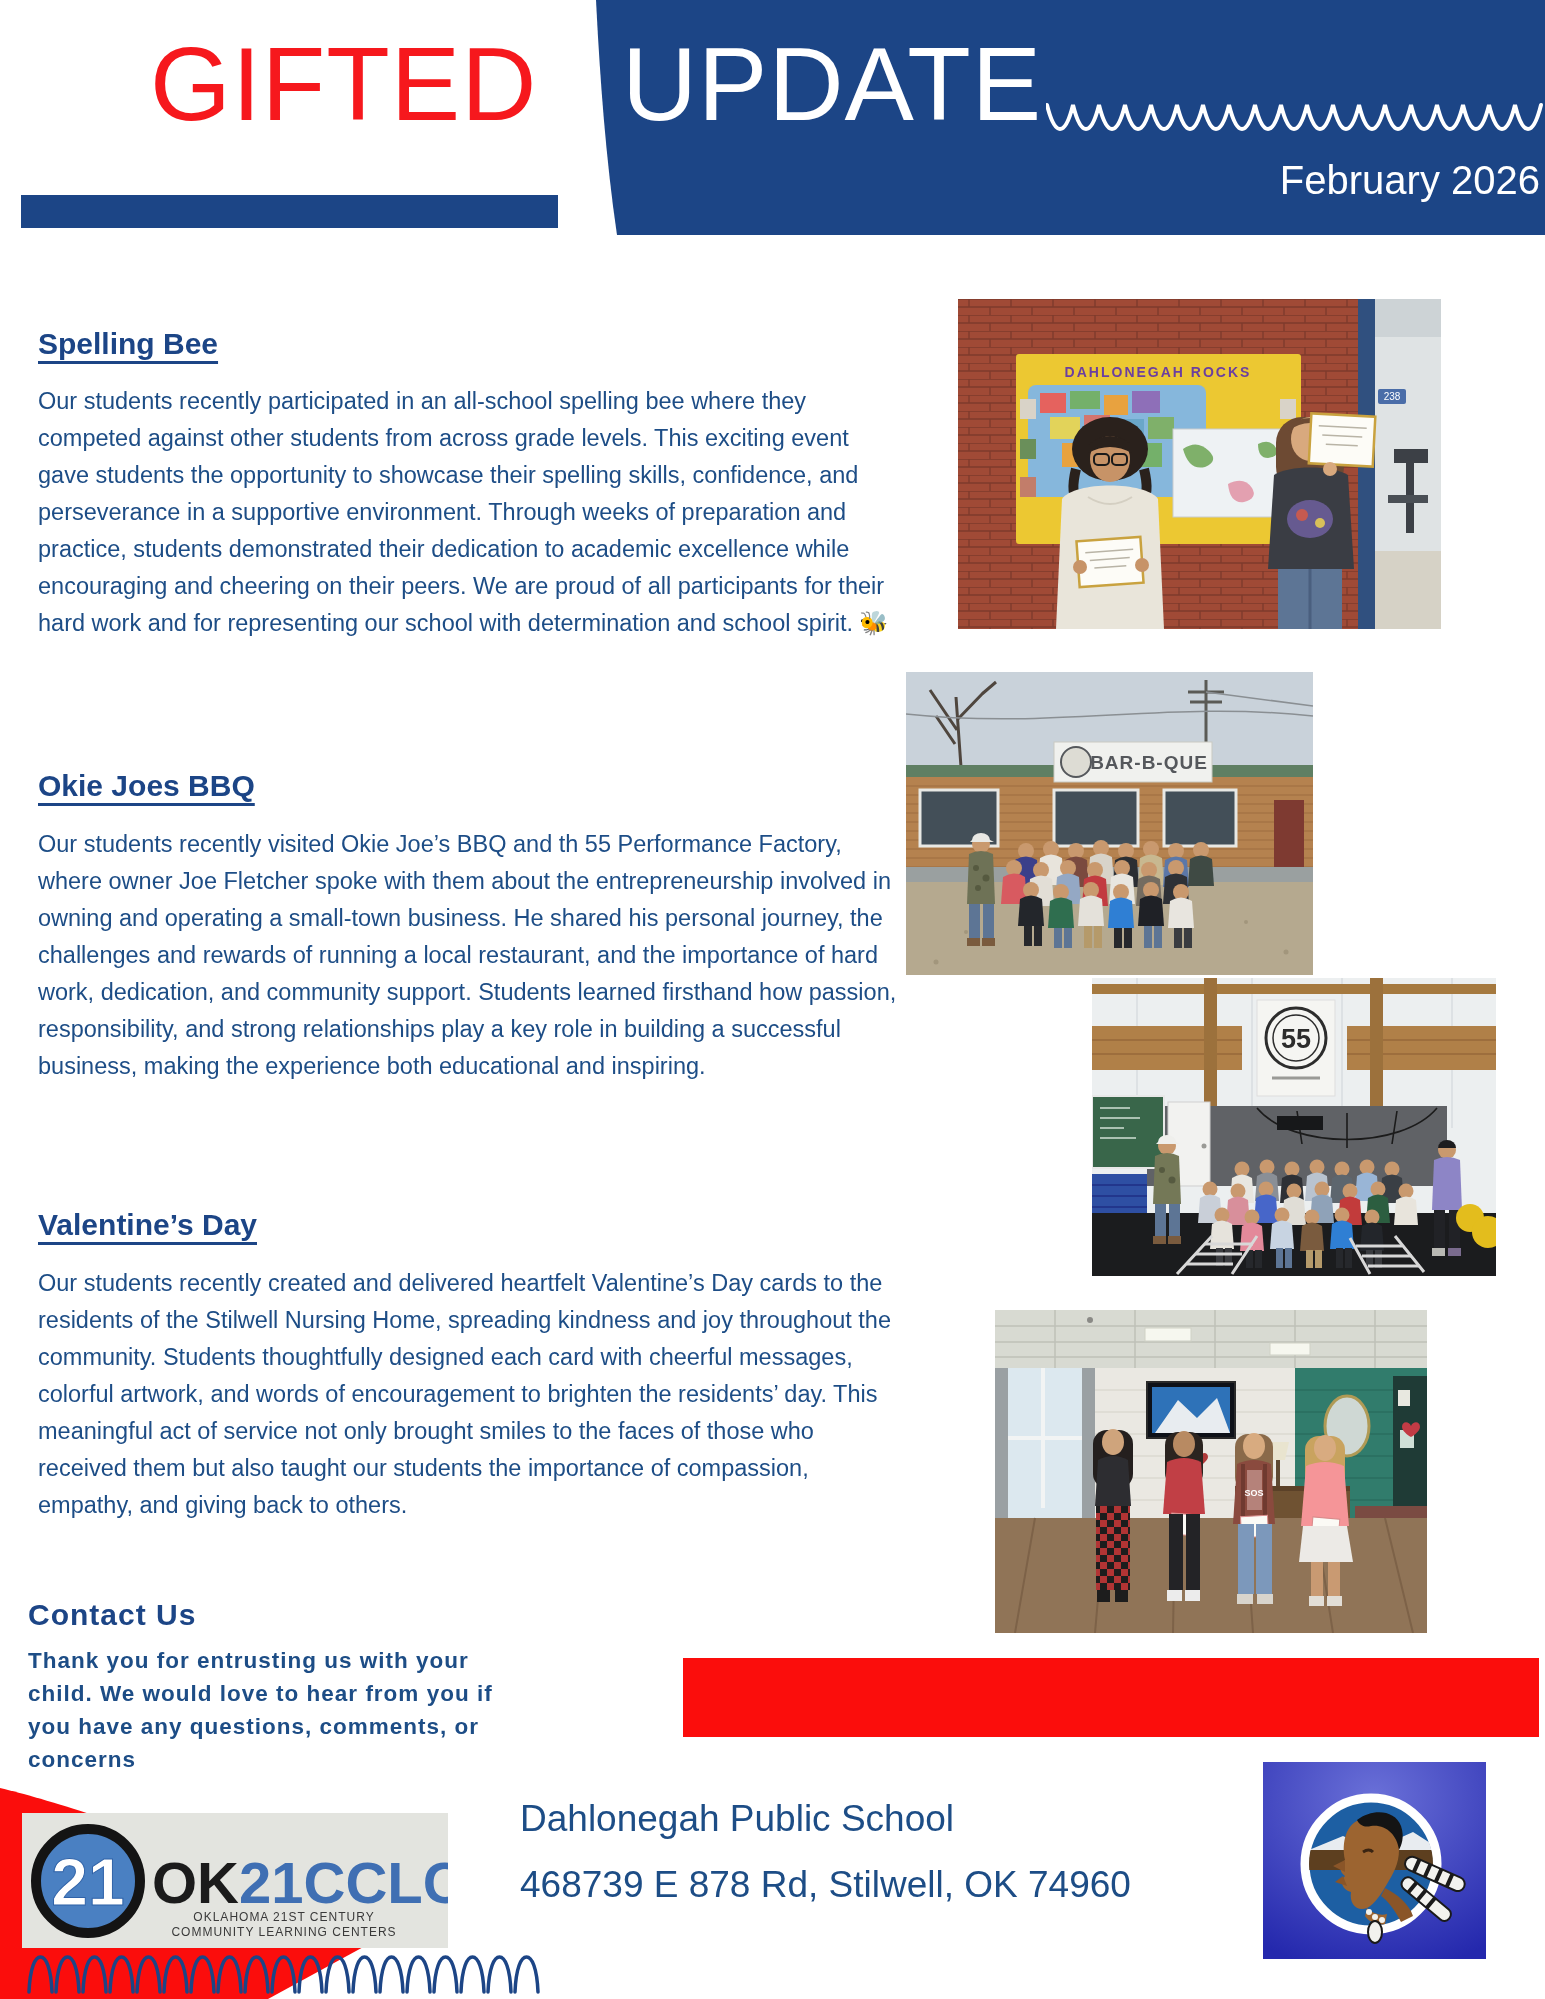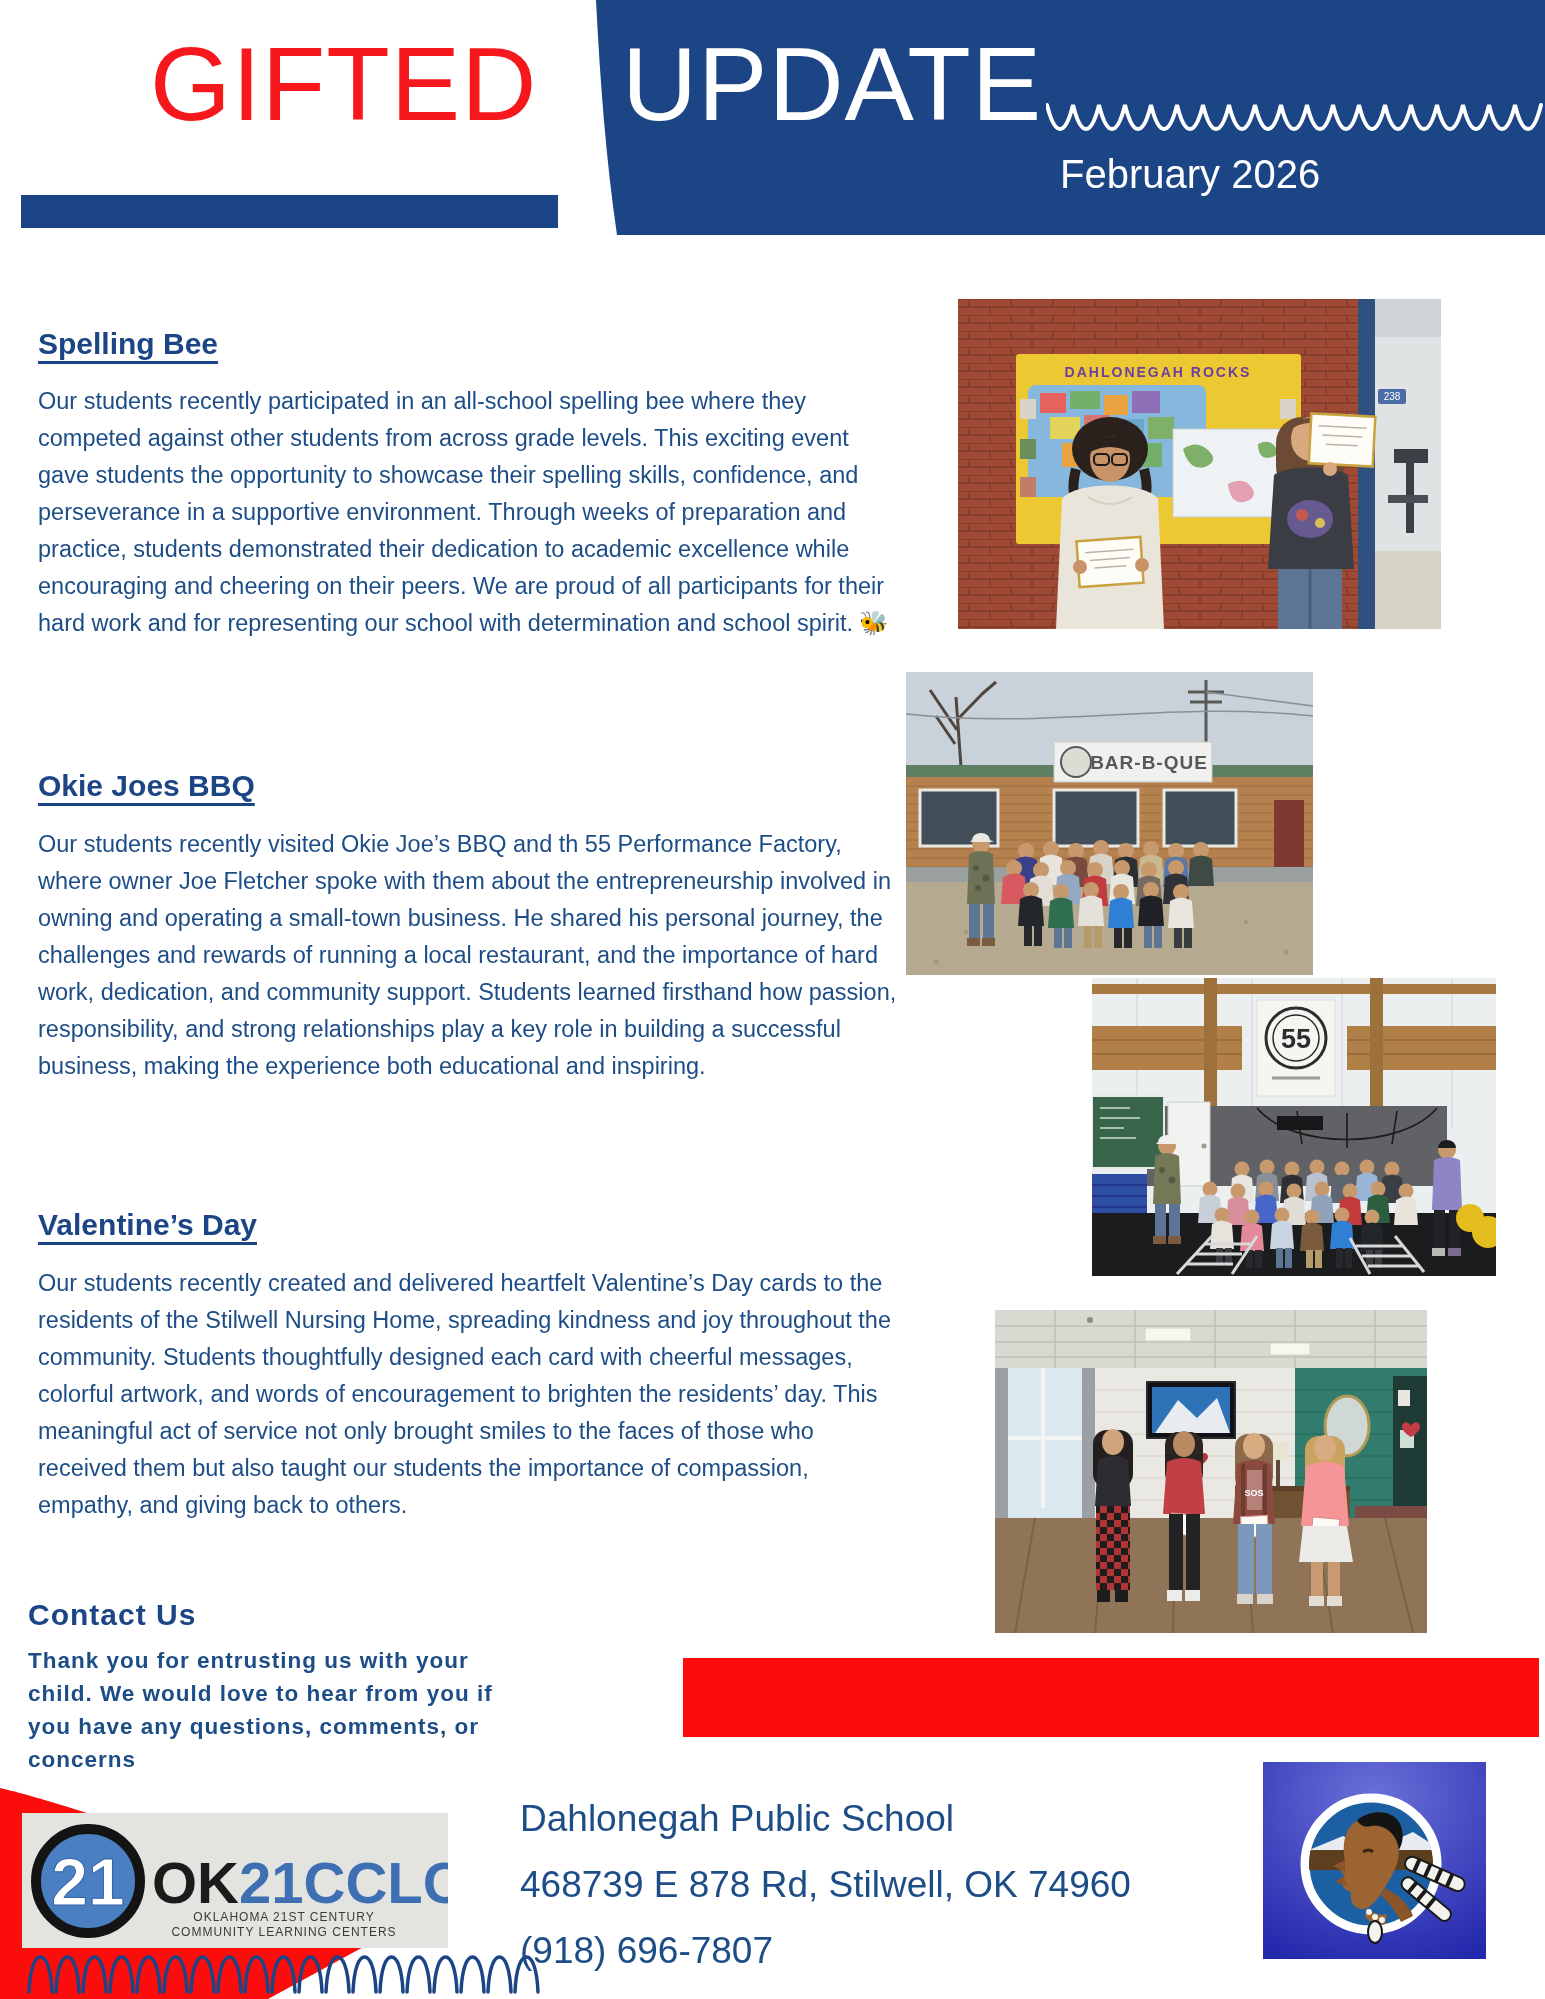--- a/index.html
+++ b/index.html
@@ -29,21 +29,21 @@
     <path d="M596,0 C600,80 606,160 617,235 L1545,235 L1545,0 Z" fill="#1c4586"></path>
   </svg>
 
   <div class="abs masthead-word" style="left:150px;top:32px;color:var(--redtxt)">GIFTED</div>
   <div class="abs masthead-word" style="left:622px;top:32px;color:#fff">UPDATE</div>
 
   <svg class="abs" style="left:1046px;top:100px" width="500" height="34" viewBox="0 0 500 34">
     <path fill="none" stroke="#ffffff" stroke-width="4" stroke-linecap="round" d="M1,5 Q7,29 14,29 Q21,29 27,5 Q33,29 40,29 Q47,29 53,5 Q59,29 66,29 Q73,29 79,5 Q85,29 92,29 Q99,29 105,5 Q111,29 118,29 Q125,29 131,5 Q137,29 144,29 Q151,29 157,5 Q163,29 170,29 Q177,29 183,5 Q189,29 196,29 Q203,29 209,5 Q215,29 222,29 Q229,29 235,5 Q241,29 248,29 Q255,29 261,5 Q267,29 274,29 Q281,29 287,5 Q293,29 300,29 Q307,29 313,5 Q319,29 326,29 Q333,29 339,5 Q345,29 352,29 Q359,29 365,5 Q371,29 378,29 Q385,29 391,5 Q397,29 404,29 Q411,29 417,5 Q423,29 430,29 Q437,29 443,5 Q449,29 456,29 Q463,29 469,5 Q475,29 482,29 Q489,29 495,5"></path>
   </svg>
 
-  <div class="abs date" style="left:1060px;top:152px;width:480px;text-align:left">February 2026</div>
+  <div class="abs date" style="left:1060px;top:158px;width:480px;text-align:right">February 2026</div>
 
   <div class="abs" style="left:21px;top:195px;width:537px;height:33px;background:var(--navy)"></div>
 
 
   <div class="abs sec-title" style="left:38px;top:327px">Spelling Bee</div>
   <div class="abs sec-body" style="left:38px;top:383px">Our students recently participated in an all-school spelling bee where they competed against other students from across grade levels. This exciting event gave students the opportunity to showcase their spelling skills, confidence, and perseverance in a supportive environment. Through weeks of preparation and practice, students demonstrated their dedication to academic excellence while encouraging and cheering on their peers. We are proud of all participants for their hard work and for representing our school with determination and school spirit. 🐝</div>
 
   <div class="abs sec-title" style="left:38px;top:769px">Okie Joes BBQ</div>
   <div class="abs sec-body" style="left:38px;top:826px">Our students recently visited Okie Joe’s BBQ and th 55 Performance Factory, where owner Joe Fletcher spoke with them about the entrepreneurship involved in owning and operating a small-town business. He shared his personal journey, the challenges and rewards of running a local restaurant, and the importance of hard work, dedication, and community support. Students learned firsthand how passion, responsibility, and strong relationships play a key role in building a successful business, making the experience both educational and inspiring.</div>
 
@@ -407,21 +407,20 @@
       <text x="130" y="90" font-size="58" font-weight="bold">
         <tspan fill="#1b1b1b">OK</tspan><tspan fill="#3f6fb3">21CCLC</tspan>
       </text>
       <text x="262" y="108" font-size="12" fill="#3a3a3a" text-anchor="middle" letter-spacing="1">OKLAHOMA 21ST CENTURY</text>
       <text x="262" y="123" font-size="12" fill="#3a3a3a" text-anchor="middle" letter-spacing="1">COMMUNITY LEARNING CENTERS</text>
     </svg>
   </div>
 
   <div class="abs footer-line" style="left:520px;top:1798px">Dahlonegah Public School</div>
   <div class="abs footer-line" style="left:520px;top:1864px">468739 E 878 Rd, Stilwell, OK 74960</div>
-  <div class="abs footer-line" style="left:520px;top:1930px">(918) 696-7807</div>
 
   <div class="abs photo" style="left:1263px;top:1762px;width:223px;height:197px">
     <svg width="223" height="197" viewBox="0 0 223 197">
       <defs>
         <radialGradient id="mg" cx="50%" cy="18%" r="90%">
           <stop offset="0" stop-color="#6a70d8"></stop>
             <stop offset="1" stop-color="#2428ad"></stop>
         </radialGradient>
         <clipPath id="mcirc">
             <circle cx="108" cy="102" r="62"></circle>

